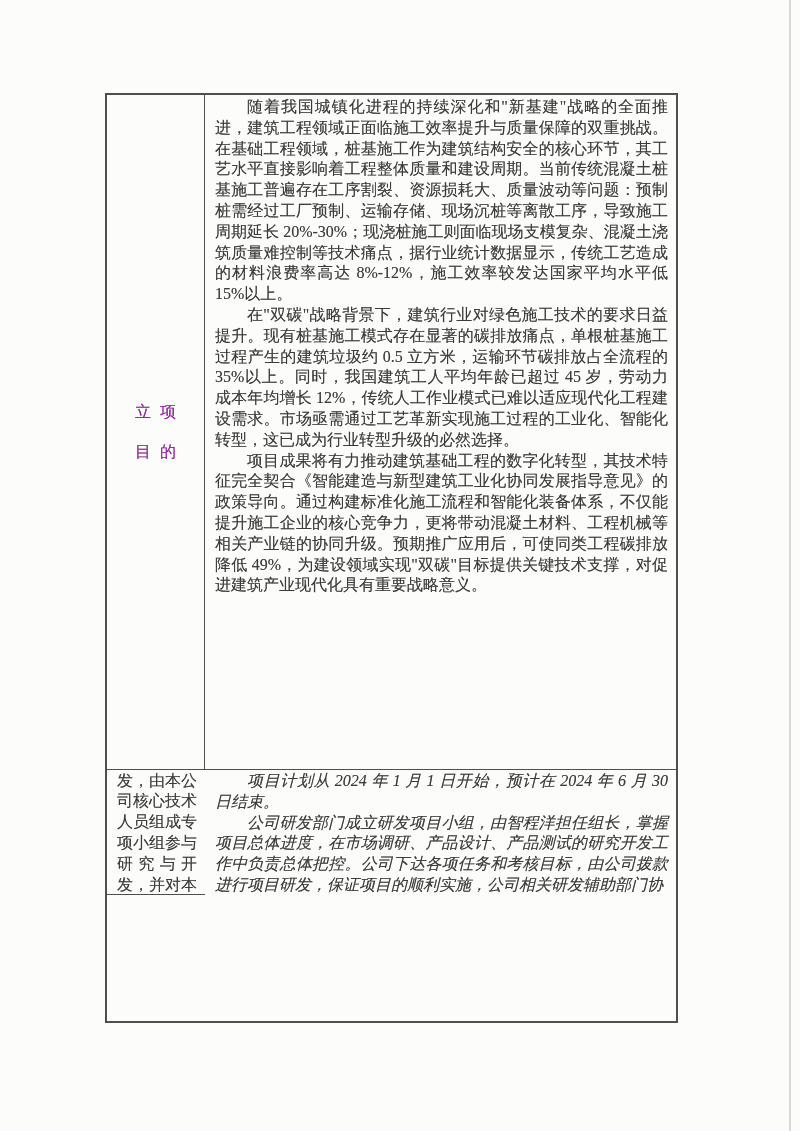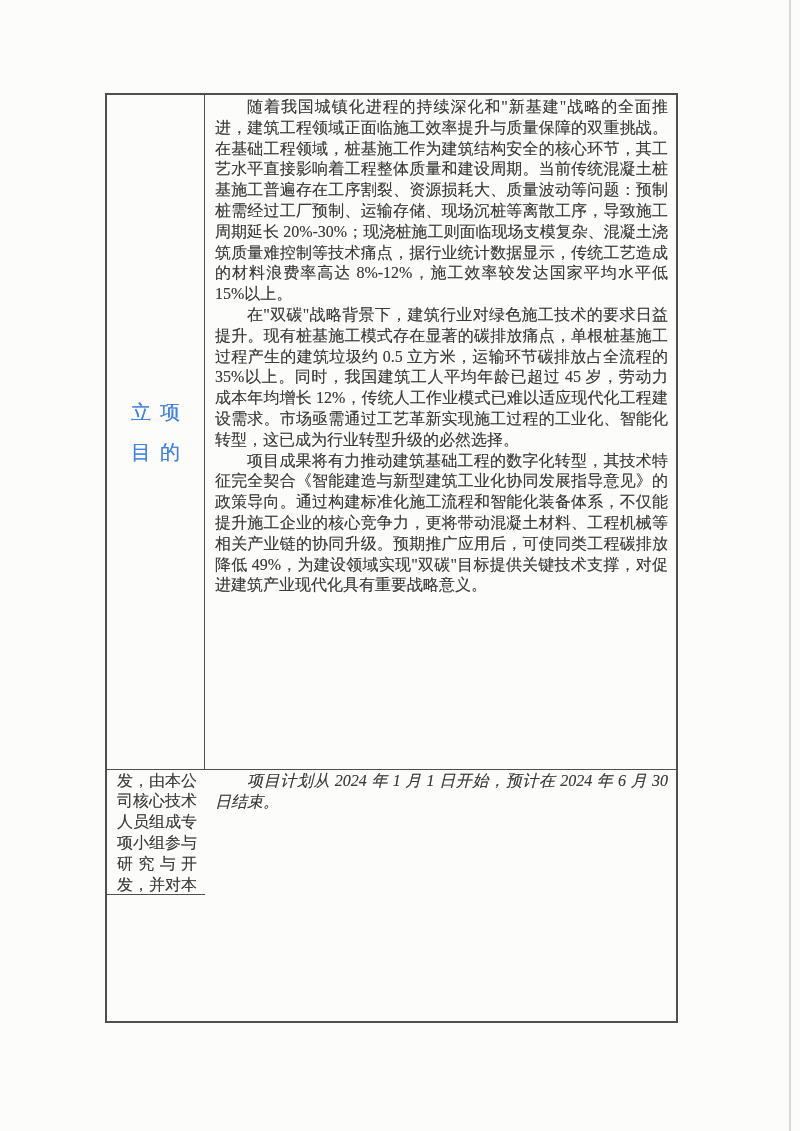--- a/index.html
+++ b/index.html
@@ -31,25 +31,25 @@
   .label-cell {
     border-right: 1px solid #4f4f4f;
     display: flex;
     flex-direction: column;
     justify-content: center;
     align-items: center;
   }
   .row-a { border-bottom: 1px solid #4f4f4f; }
   .row-b { border-bottom: 1px solid #4f4f4f; }
   .label-line {
-    font-size: 20px;
+    font-size: 16px;
     line-height: 40px;
     letter-spacing: 9px;
     padding-left: 9px;
-    color: #3b82f6;
+    color: #a21caf;
     white-space: nowrap;
     text-shadow: 0 0 0.6px rgba(60,60,60,0.5);
   }
   .content-cell {
     padding: 2px 8px 0 10px;
     font-size: 16px;
     line-height: 20.8px;
     text-align: justify;
     text-justify: inter-ideograph;
     color: #3c3c3c;
@@ -83,15 +83,16 @@
     <p>在"双碳"战略背景下，建筑行业对绿色施工技术的要求日益提升。现有桩基施工模式存在显著的碳排放痛点，单根桩基施工过程产生的建筑垃圾约 0.5 立方米，运输环节碳排放占全流程的 35%以上。同时，我国建筑工人平均年龄已超过 45 岁，劳动力成本年均增长 12%，传统人工作业模式已难以适应现代化工程建设需求。市场亟需通过工艺革新实现施工过程的工业化、智能化转型，这已成为行业转型升级的必然选择。</p>
     <p>项目成果将有力推动建筑基础工程的数字化转型，其技术特征完全契合《智能建造与新型建筑工业化协同发展指导意见》的政策导向。通过构建标准化施工流程和智能化装备体系，不仅能提升施工企业的核心竞争力，更将带动混凝土材料、工程机械等相关产业链的协同升级。预期推广应用后，可使同类工程碳排放降低 49%，为建设领域实现"双碳"目标提供关键技术支撑，对促进建筑产业现代化具有重要战略意义。</p>
   </div>
 
   <div class="cell content-cell content-center row-b">
     <p>本项目实施开发、研究、设计，公司立项，投入资金进行开发，由本公司核心技术人员组成专项小组参与研究与开发，并对本公司原有产品进行不断更新升级换代，保证项目能够如期完成。</p>
   </div>
 
   <div class="cell content-cell r3">
     <p>项目计划从 2024 年 1 月 1 日开始，预计在 2024 年 6 月 30 日结束。</p>
+    <p>公司研发部门成立研发项目小组，由智程洋担任组长，掌握项目总体进度，在市场调研、产品设计、产品测试的研究开发工作中负责总体把控。公司下达各项任务和考核目标，由公司拨款进行项目研发，保证项目的顺利实施，公司相关研发辅助部门协</p>
   </div>
 
 </div>
 
 </body></html>

